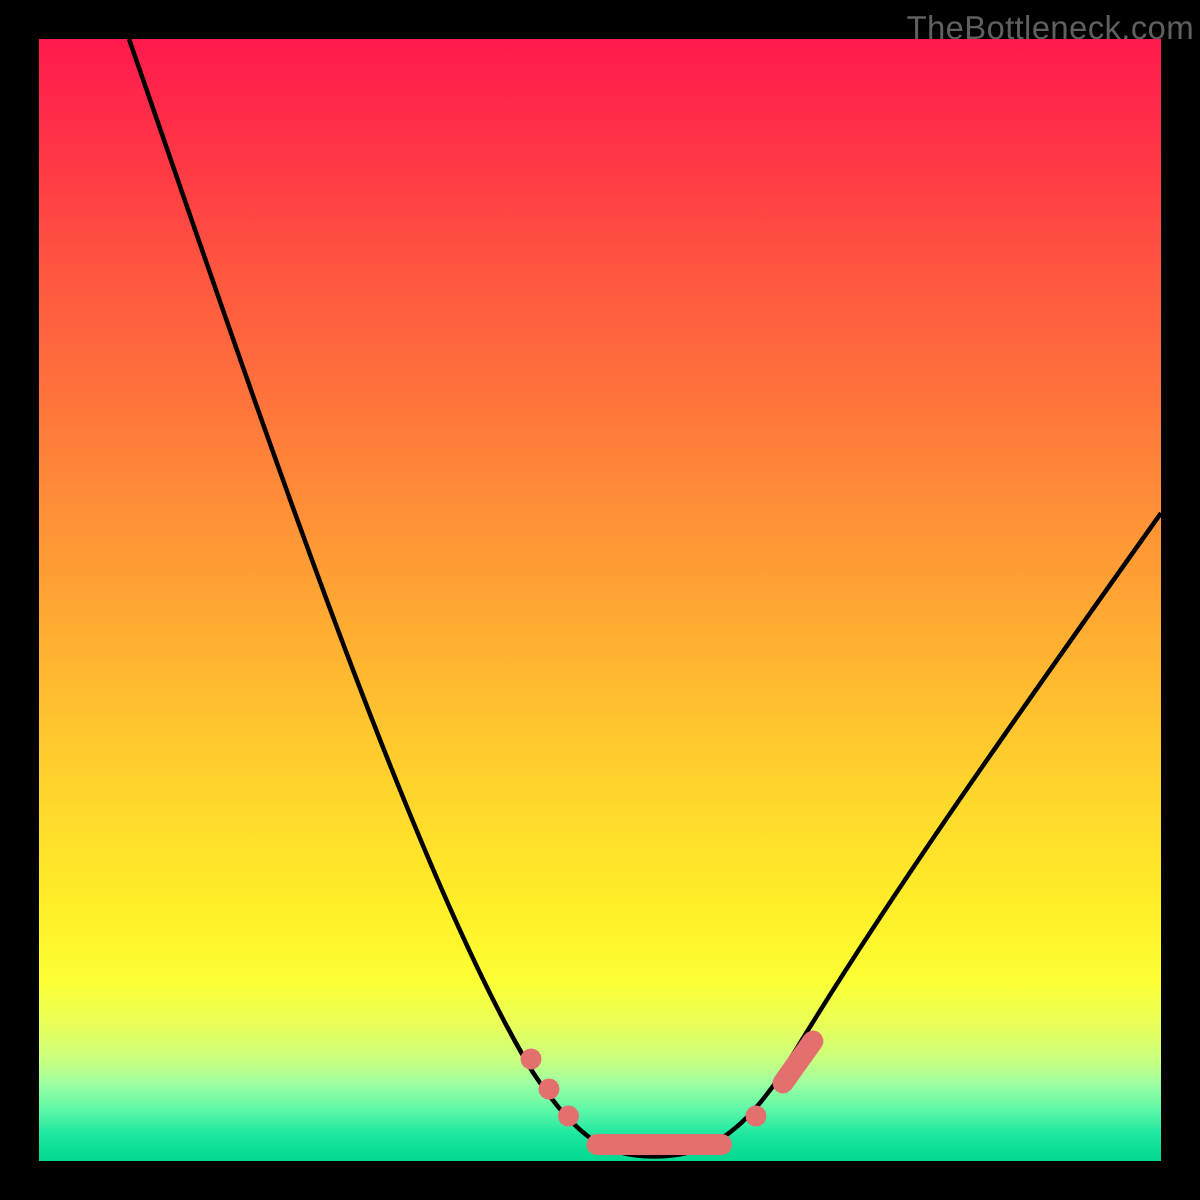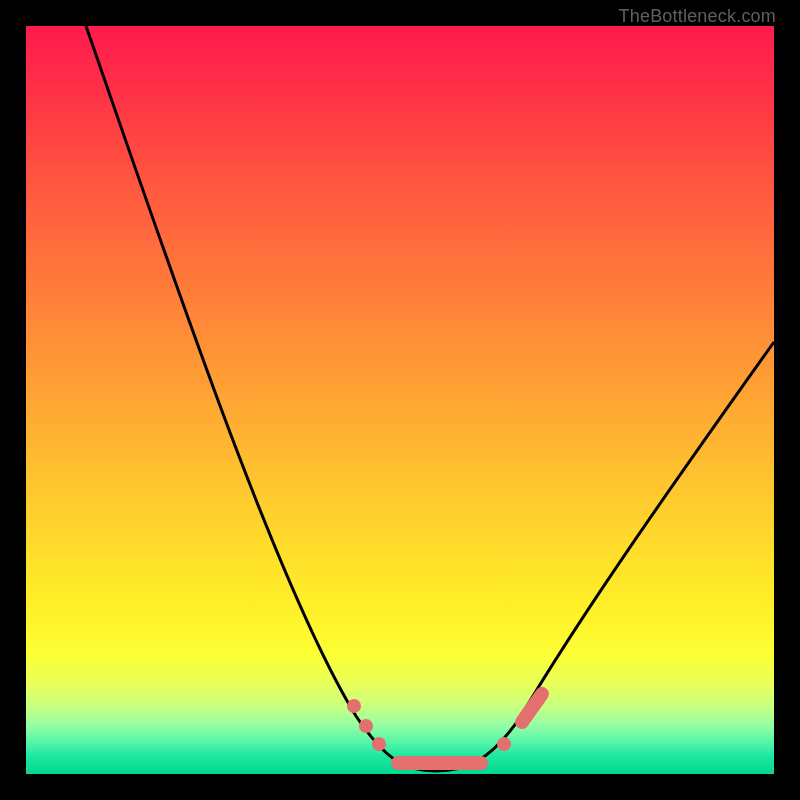--- a/index.html
+++ b/index.html
@@ -42,23 +42,23 @@
       #a0ffa0 93%,
       #5cf7a8 95.5%,
       #20e8a0 97.5%,
       #00d890 100%
     );
     overflow: hidden;
   }
   .watermark {
     position: absolute;
     top: 6px;
-    right: 24px;
+    right: 4px;
     font-family: Arial, Helvetica, sans-serif;
-    font-size: 18px;
+    font-size: 22px;
     color: #5f5f5f;
     letter-spacing: 0.2px;
     user-select: none;
   }
   svg {
     position: absolute;
     left: 0;
     top: 0;
   }
 </style>

